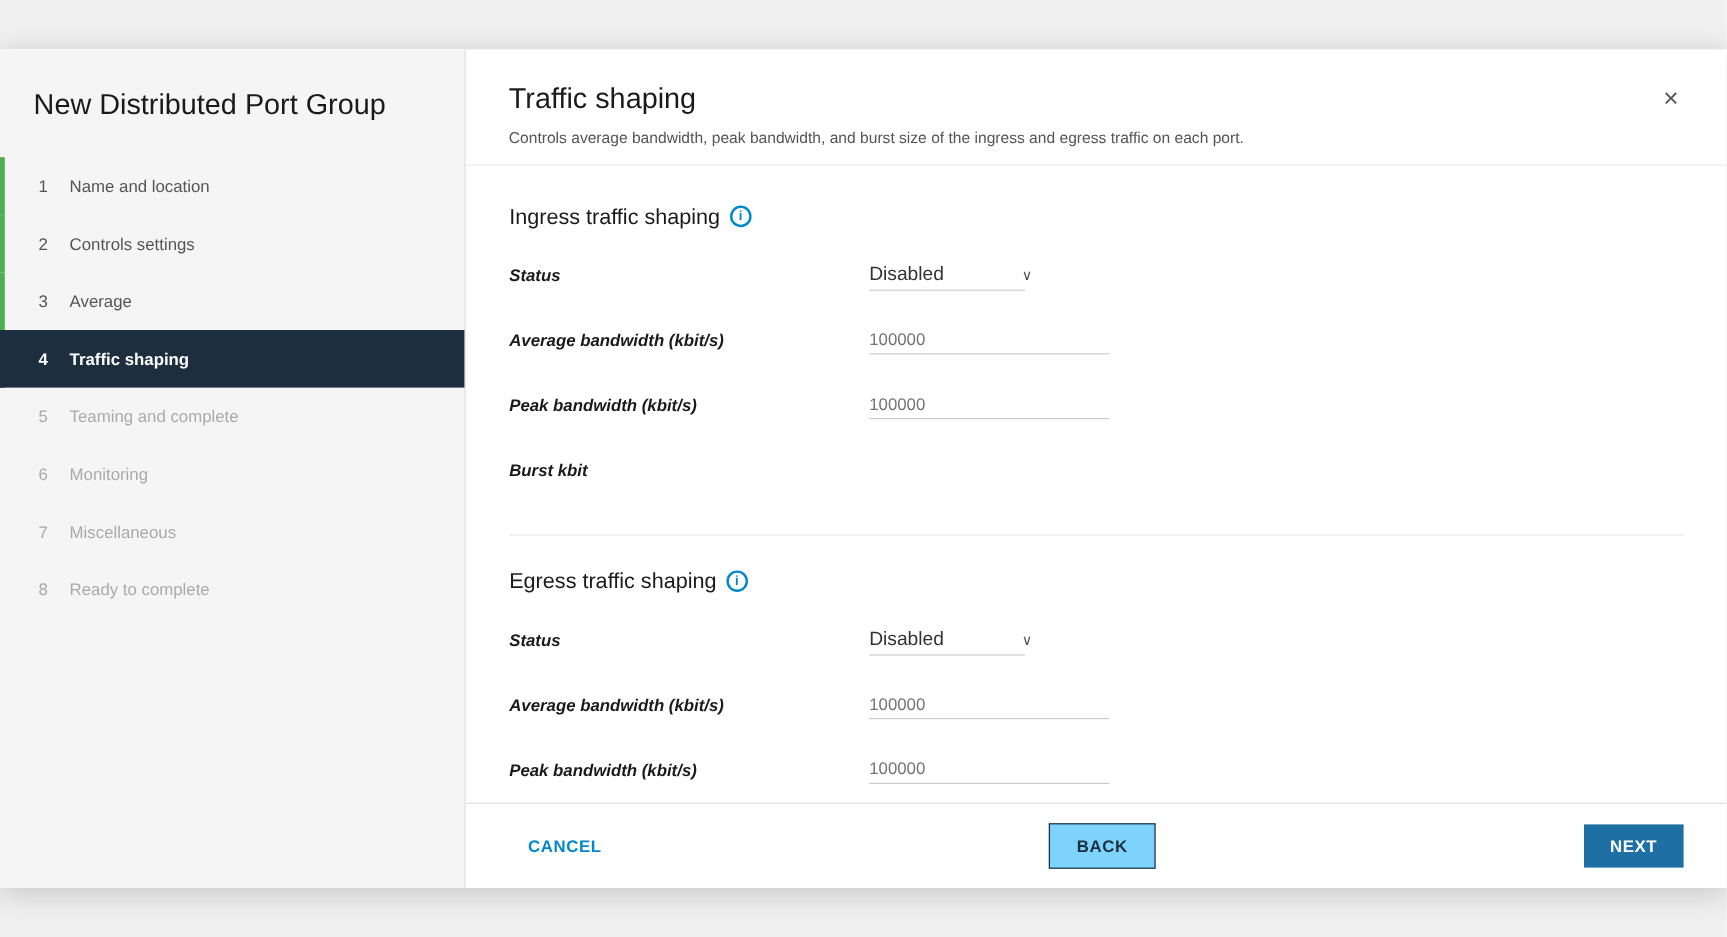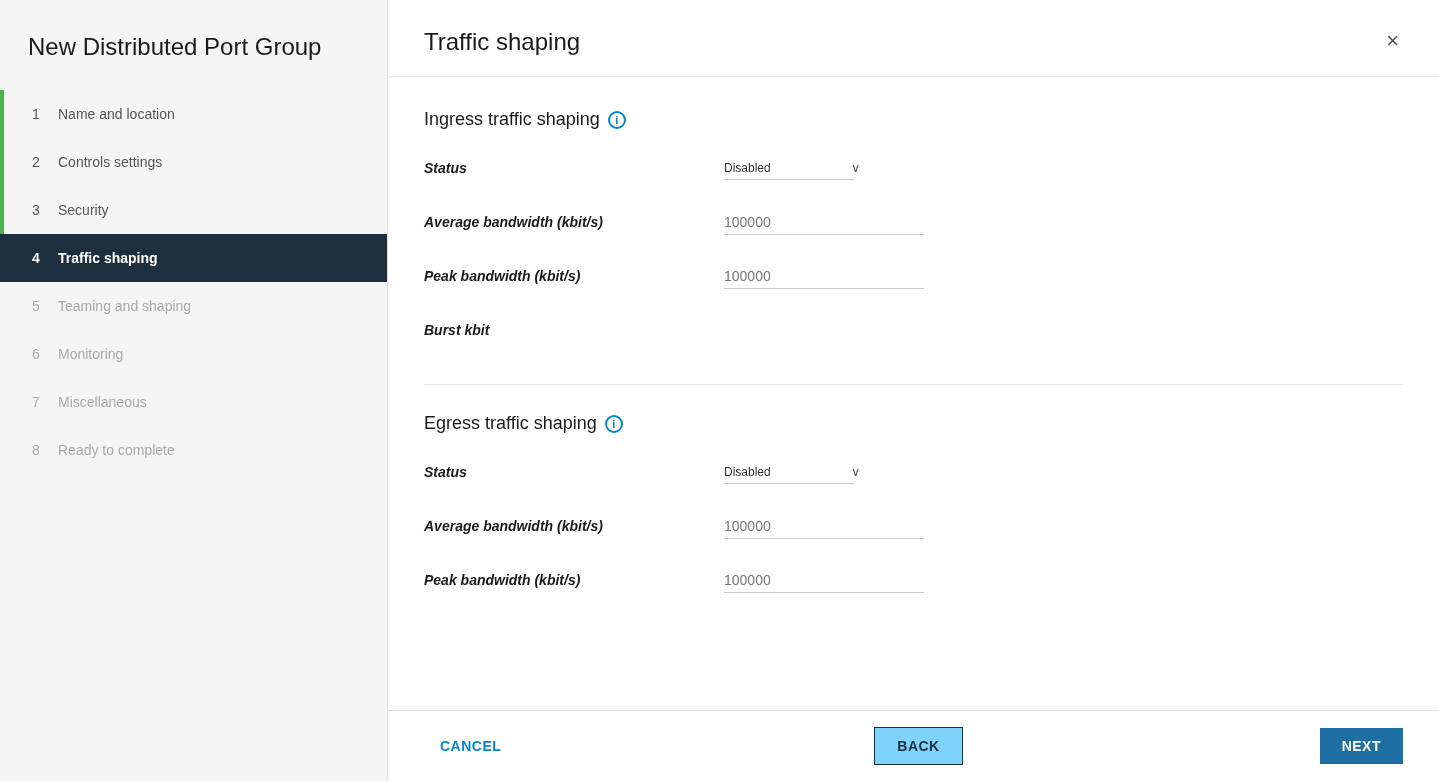--- a/index.html
+++ b/index.html
@@ -7,21 +7,21 @@
       font-family: -apple-system, BlinkMacSystemFont, "Segoe UI", Helvetica, Arial, sans-serif;
       font-size: 14px;
       background: #f0f0f0;
       display: flex;
       align-items: center;
       justify-content: center;
       min-height: 100vh;
     }
     .modal {
       width: 1439px;
-      height: 781px;
+      height: 699px;
       background: #fff;
       display: flex;
       overflow: hidden;
       box-shadow: 0 4px 24px rgba(0,0,0,0.18);
     }
     
     .sidebar {
       width: 388px;
       min-width: 388px;
       background: #f5f5f5;
@@ -172,21 +172,21 @@
     .select-wrapper {
       position: relative;
       display: inline-block;
       min-width: 140px;
     }
     .form-select {
       appearance: none;
       background: transparent;
       border: none;
       border-bottom: 1px solid #ccc;
-      font-size: 12px;
+      font-size: 16px;
       color: #333;
       padding: 4px 24px 4px 0;
       cursor: pointer;
       outline: none;
       min-width: 130px;
     }
     .select-arrow {
       position: absolute;
       right: 4px;
       top: 50%;
@@ -257,49 +257,50 @@
     <div class="sidebar-step completed">
           <span class="step-number">1</span>
           <span>Name and location</span>
         </div>
         <div class="sidebar-step completed">
           <span class="step-number">2</span>
           <span>Controls settings</span>
         </div>
         <div class="sidebar-step completed">
           <span class="step-number">3</span>
-          <span>Security</span>
+          <span>Average</span>
         </div>
         <div class="sidebar-step active">
           <span class="step-number">4</span>
           <span>Traffic shaping</span>
         </div>
         <div class="sidebar-step disabled">
           <span class="step-number">5</span>
-          <span>Teaming and shaping</span>
+          <span>Teaming and complete</span>
         </div>
         <div class="sidebar-step disabled">
           <span class="step-number">6</span>
           <span>Monitoring</span>
         </div>
         <div class="sidebar-step disabled">
           <span class="step-number">7</span>
           <span>Miscellaneous</span>
         </div>
         <div class="sidebar-step disabled">
           <span class="step-number">8</span>
           <span>Ready to complete</span>
         </div>
       </div>
   </div>
 
   <div class="main">
     <div class="main-header">
       <div class="main-header-left">
         <div class="main-title">Traffic shaping</div>
+        <div class="main-subtitle">Controls average bandwidth, peak bandwidth, and burst size of the ingress and egress traffic on each port.</div>
       </div>
       <button class="close-btn">×</button>
     </div>
 
     <div class="main-content">
 
       <div class="section">
         <div class="section-title">
           <span>Ingress traffic shaping</span>
           <span class="info-icon">i</span>

